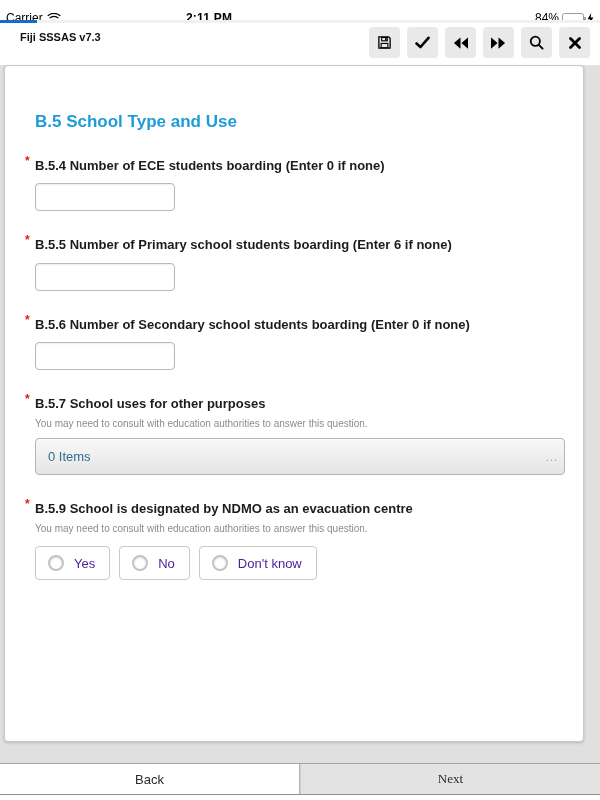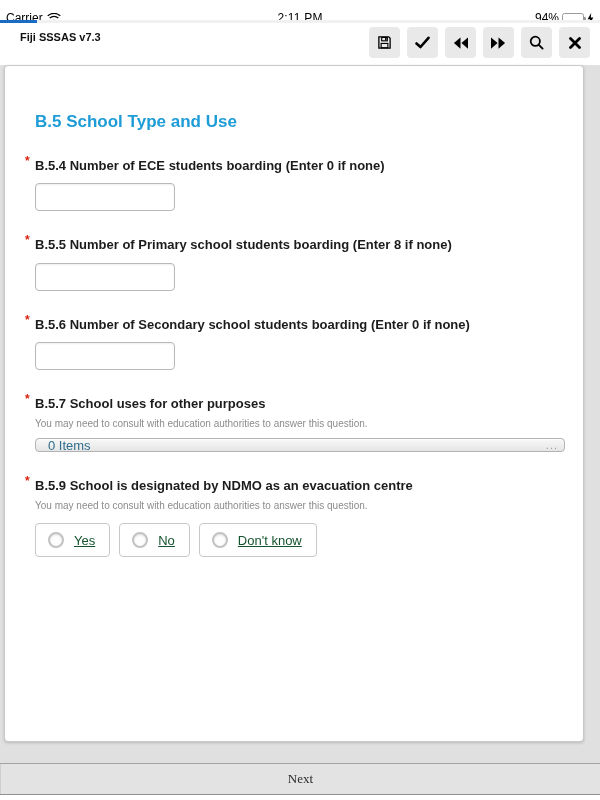--- a/index.html
+++ b/index.html
@@ -12,21 +12,21 @@
   }
   .screen { position: absolute; inset: 0; width: 600px; height: 800px; }
 
   
   .statusbar {
     position: absolute; top: 8px; left: 0; right: 0; height: 20px;
     background: #fff; display: flex; align-items: center;
     font-size: 12px; color: #000; padding: 0 6px;
   }
   .sb-left { display: flex; align-items: center; gap: 4px; width: 180px; }
-  .sb-center { flex: 1; text-align: center; font-weight: 400; letter-spacing: .2px; }
+  .sb-center { flex: 1; text-align: left; font-weight: 700; letter-spacing: .2px; }
   .sb-right { width: 180px; display: flex; align-items: center; justify-content: flex-end; gap: 3px; }
   .wifi-icon svg { display: block; }
   .battery {
     position: relative; width: 22px; height: 11px;
     border: 1px solid #9a9a9a; border-radius: 2.5px; padding: 1px;
   }
   .battery::after {
     content: ""; position: absolute; right: -3px; top: 3px;
     width: 2px; height: 4px; background: #9a9a9a; border-radius: 0 1px 1px 0;
   }
@@ -72,42 +72,42 @@
   .q-hint { font-size: 10px; color: #8c8c8c; margin-top: 6px; }
 
   .text-input {
     display: block; margin-top: 9px; width: 140px; height: 28px;
     border: 1px solid #b9b9b9; border-radius: 4px; background: #fff;
     box-shadow: inset 0 1px 2px rgba(0,0,0,.07);
     font-size: 13px; padding: 0 6px; font-family: inherit;
   }
 
   .select-bar {
-    margin-top: 9px; width: 530px; height: 14px;
+    margin-top: 9px; width: 530px; height: 37px;
     background: linear-gradient(#f8f8f8, #e5e5e5);
     border: 1px solid #b3b3b3; border-radius: 4px;
     display: flex; align-items: center; cursor: pointer;
     box-shadow: inset 0 1px 0 rgba(255,255,255,.7);
     gap: 17px;
   }
   .select-bar-value { flex: 1; padding-left: 12px; font-size: 13px; color: #2f6e8e; }
   .select-bar-ellipsis { padding-right: 6px; font-size: 11px; color: #9e9e9e; letter-spacing: 1px; }
 
   .radio-group { margin-top: 12px; display: flex; gap: 9px; }
   .radio-option {
     background: #fff; border: 1px solid #c9c9c9; border-radius: 4px;
     height: 34px; display: flex; align-items: center; cursor: pointer;
     padding: 0 14px 0 12px;
   }
   .radio-circle {
     width: 16px; height: 16px; border: 2px solid #c2c2c2; border-radius: 50%;
     background: #fdfdfd; box-shadow: inset 0 1px 2px rgba(0,0,0,.12);
     margin-right: 10px; flex: none;
   }
-  .radio-label { font-size: 13px; color: #14532d; white-space: nowrap; text-decoration: underline; }
+  .radio-label { font-size: 13px; color: #4c1d95; white-space: nowrap; }
 
   
   .footer {
     position: absolute; left: 0; right: 0; top: 763px; height: 32px;
     display: flex; border-top: 1px solid #a3a3a3; border-bottom: 1px solid #8f8f8f;
     background: #fff;
   }
   .footer-btn {
     flex: 1; border: none; font-size: 13px; color: #2b2b2b; cursor: pointer;
     font-family: inherit;
@@ -126,21 +126,21 @@
       <span class="wifi-icon">
         <svg width="14" height="11" viewBox="0 0 14 11">
           <path d="M7 10.2 L9.2 7.6 A3.4 3.4 0 0 0 4.8 7.6 Z" fill="#000"></path>
           <path d="M2.6 5.1 A6.4 6.4 0 0 1 11.4 5.1" fill="none" stroke="#000" stroke-width="1.3"></path>
           <path d="M0.7 2.9 A9.2 9.2 0 0 1 13.3 2.9" fill="none" stroke="#000" stroke-width="1.3"></path>
         </svg>
       </span>
     </div>
     <div class="sb-center">2:11 PM</div>
     <div class="sb-right">
-      <span>94%</span>
+      <span>84%</span>
       <span class="battery"><span class="battery-fill"></span></span>
       <span class="bolt">
         <svg width="7" height="11" viewBox="0 0 7 11">
             <path d="M4.2 0 L0.6 6.2 L3 6.2 L2.4 11 L6.4 4.6 L3.8 4.6 Z" fill="#000"></path>
           </svg>
       </span>
     </div>
   </div>
 
   <div class="progress-track">
@@ -208,21 +208,21 @@
 
     <div class="question">
       <span class="q-label">
         <span class="req-star">*</span><span>B.5.4 Number of ECE students boarding (Enter 0 if none)</span>
       </span>
       <input type="text" class="text-input" value="" style="">
     </div>
 
     <div class="question">
       <span class="q-label">
-        <span class="req-star">*</span><span>B.5.5 Number of Primary school students boarding (Enter 8 if none)</span>
+        <span class="req-star">*</span><span>B.5.5 Number of Primary school students boarding (Enter 6 if none)</span>
       </span>
       <input type="text" class="text-input" value="" style="">
     </div>
 
     <div class="question">
       <span class="q-label">
         <span class="req-star">*</span><span>B.5.6 Number of Secondary school students boarding (Enter 0 if none)</span>
       </span>
       <input type="text" class="text-input" value="" style="">
     </div>
@@ -254,16 +254,17 @@
         </div>
         <div class="radio-option">
           <span class="radio-circle"></span>
           <span class="radio-label">Don't know</span>
         </div>
       </div>
     </div>
   </div>
 
   <div class="footer">
+    <button class="footer-btn btn-back">Back</button>
     <button class="footer-btn btn-next">Next</button>
   </div>
 
 </div>
 
 </body></html>

